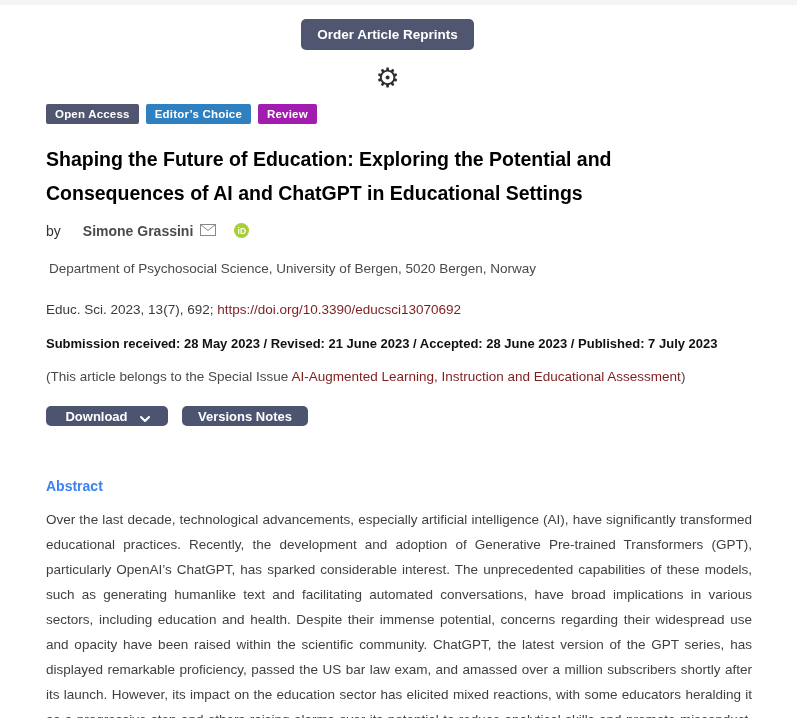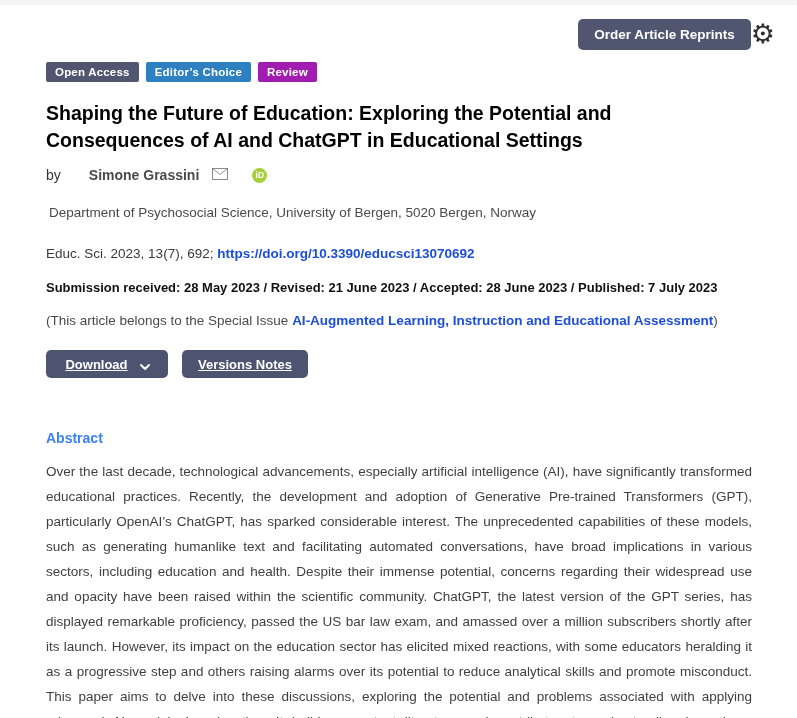--- a/index.html
+++ b/index.html
@@ -2,66 +2,66 @@
 <html><head>
 <meta charset="utf-8">
 <style>
   * { margin: 0; padding: 0; box-sizing: border-box; }
   html, body { width: 797px; height: 718px; background: #ffffff; overflow: hidden; }
   body { font-family: "Liberation Sans", sans-serif; color: #3f3f3f; position: relative; }
 
   .top-strip { width: 100%; height: 5px; background: #f4f4f4; }
 
   
-  .header-row { display: flex; justify-content: flex-end; align-items: center; padding: 14px 22px 0 0; }
+  .header-row { display: flex; justify-content: flex-end; align-items: center; gap: 15px; padding: 14px 22px 0 0; flex-direction: column; }
   .btn-dark {
     background: #505670; color: #ffffff; border: none; border-radius: 5px;
     font-family: "Liberation Sans", sans-serif; font-weight: bold; font-size: 13.5px;
     padding: 8px 16px; cursor: pointer;
   }
   .gear { font-size: 27px; color: #2e2e2e; line-height: 1; cursor: pointer; user-select: none; }
 
   .content { padding: 0 45px 0 46px; }
 
   
   .badges { display: flex; gap: 7px; margin-top: 12px; }
   .badge { color: #fff; font-size: 11.5px; font-weight: bold; padding: 4px 9px 4px; border-radius: 2px; letter-spacing: .2px; }
 
   
-  .title { margin-top: 18px; font-size: 19.5px; font-weight: bold; color: #000; line-height: 27px; max-width: 690px; }
+  .title { margin-top: 18px; font-size: 19.5px; font-weight: bold; color: #000; line-height: 34px; max-width: 690px; }
 
   
-  .byline { margin-top: 13px; font-size: 14px; color: #333; display: flex; align-items: center; gap: 10px; }
+  .byline { margin-top: 13px; font-size: 14px; color: #333; display: flex; align-items: flex-start; gap: 4px; }
   .author { font-weight: bold; color: #4a4a4a; cursor: pointer; margin-left: 18px; }
   .env-icon { display: inline-block; margin-left: 3px; cursor: pointer; }
   .orcid {
     display: inline-flex; align-items: center; justify-content: center;
     width: 15px; height: 15px; border-radius: 50%; background: #a6ce39;
     color: #fff; font-size: 8.5px; font-weight: bold; cursor: pointer; margin-left: 14px;
   }
 
   .affiliation { margin-top: 22px; font-size: 13.5px; color: #4a4a4a; padding-left: 3px; }
 
   
   .citation { margin-top: 26px; font-size: 13.5px; color: #3a3a3a; }
   .citation .it { }
   .citation .b { font-weight: normal; }
-  a.link { color: #1d4ed8; font-weight: bold; text-decoration: none; cursor: pointer; }
+  a.link { color: #7f1d1d; font-weight: normal; text-decoration: none; cursor: pointer; }
 
   .dates { margin-top: 19px; font-size: 13px; font-weight: bold; color: #111; }
 
   .special-issue { margin-top: 18px; font-size: 13.5px; color: #4a4a4a; }
 
   
   .actions { margin-top: 22px; display: flex; gap: 14px; }
   .action-btn {
     background: #4d5470; color: #fff; border: none; border-radius: 5px;
     font-family: "Liberation Sans", sans-serif; font-weight: bold; font-size: 13px;
-    height: 28px; min-width: 122px; padding: 0 16px; cursor: pointer;
-    display: inline-flex; align-items: center; justify-content: center; gap: 12px; text-decoration: underline;
+    height: 20px; min-width: 122px; padding: 0 16px; cursor: pointer;
+    display: inline-flex; align-items: center; justify-content: center; gap: 12px;
   }
   .chev { display: inline-block; width: 9px; height: 9px; }
 
   
   .abstract-heading { margin-top: 52px; font-size: 14px; font-weight: bold; color: #3b82f6; }
   .abstract-text {
     margin-top: 13px; font-size: 13.5px; line-height: 25px; color: #3f3f3f;
     text-align: justify; max-width: 707px;
   }
 </style>

